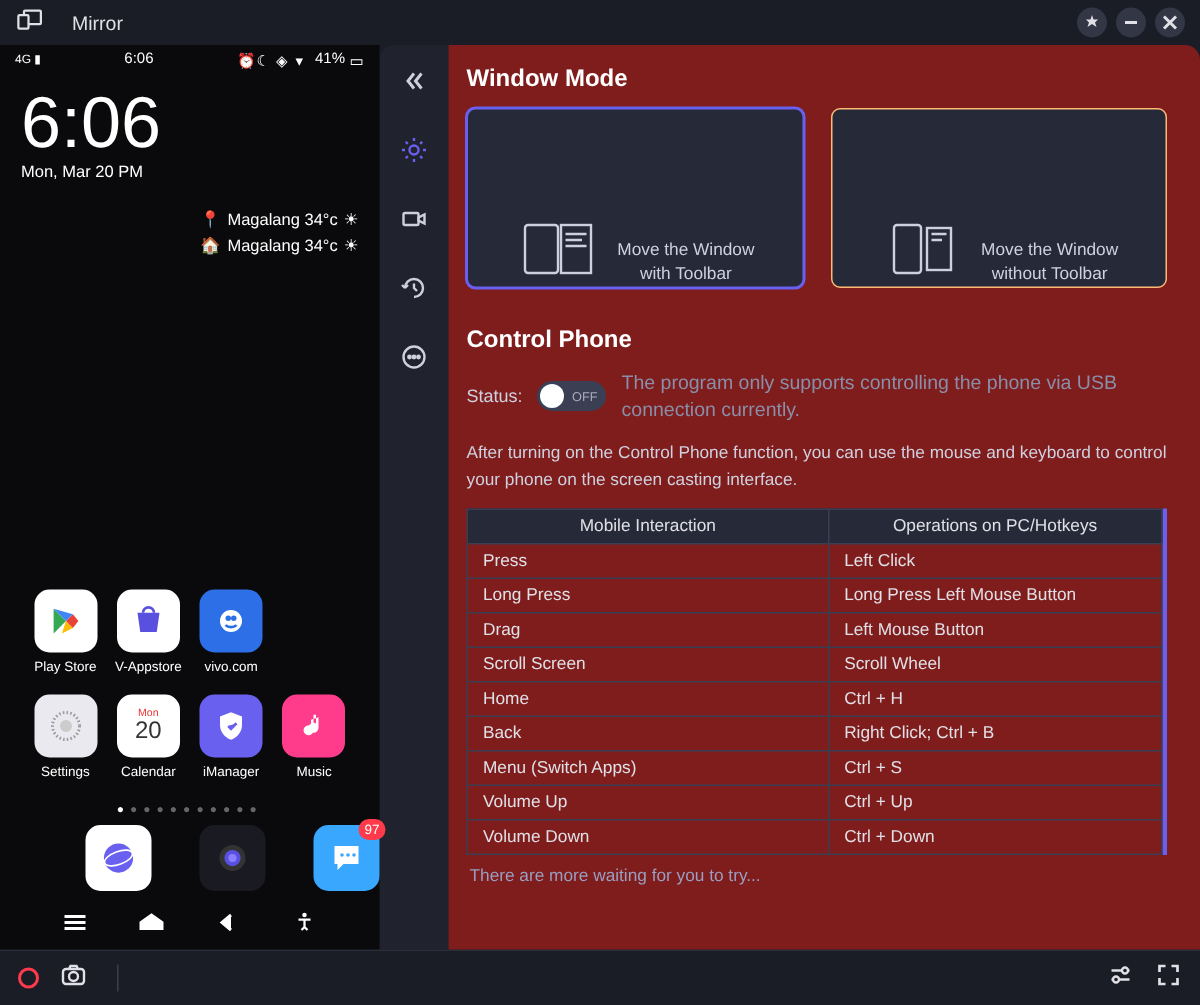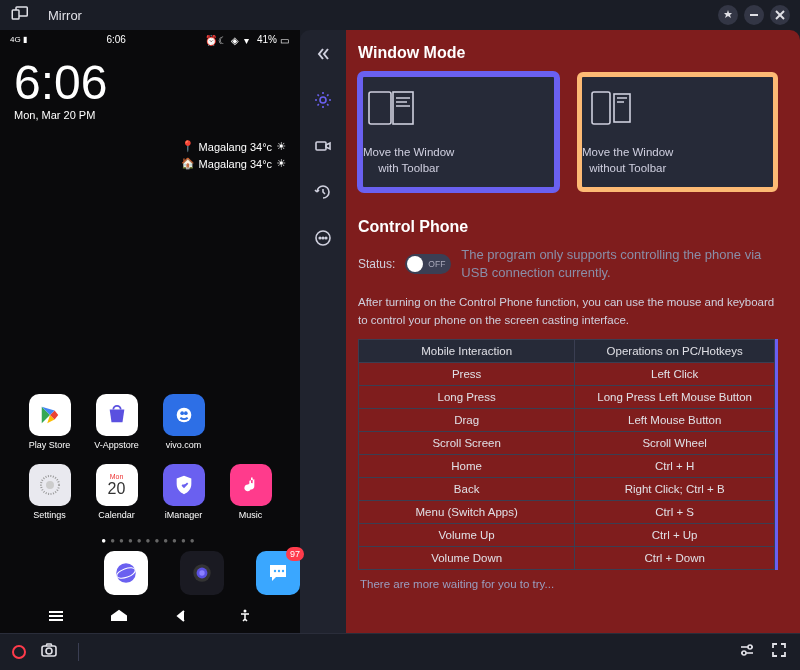--- a/index.html
+++ b/index.html
@@ -4,21 +4,21 @@
 <style>
 * { margin: 0; padding: 0; box-sizing: border-box; font-family: -apple-system, "Segoe UI", Arial, sans-serif; }
 body { width: 800px; height: 670px; background: #1a1d26; color: #e0e0e6; overflow: hidden; }
 .titlebar { height: 30px; display: flex; align-items: center; padding: 0 10px; background: #1a1d26; }
 .titlebar .app-icon svg { width: 18px; height: 14px; }
 .titlebar .title { margin-left: 20px; font-size: 13px; color: #e0e0e6; }
 .titlebar .spacer { flex: 1; }
 .win-btn { width: 20px; height: 20px; border-radius: 10px; background: #333645; margin-left: 6px; display: flex; align-items: center; justify-content: center; cursor: pointer; }
 .win-btn svg { width: 10px; height: 10px; }
 .main { display: flex; height: 603px; }
-.phone-pane { width: 300px; height: 100%; background: #0a0a0c; color: #fff; position: relative; display: flex; flex-direction: column; }
+.phone-pane { width: 253px; height: 100%; background: #0a0a0c; color: #fff; position: relative; display: flex; flex-direction: column; }
 .status-bar { display: flex; align-items: center; padding: 4px 10px 2px; font-size: 10px; }
 .status-bar .sb-left { display: flex; gap: 4px; align-items: center; }
 .status-bar .sb-center { flex: 1; text-align: center; font-weight: 500; }
 .status-bar .sb-right { display: flex; gap: 3px; align-items: center; }
 .sb-glyph { width: 10px; height: 10px; display: inline-block; }
 .clock-area { padding: 12px 14px 0; }
 .big-time { font-size: 48px; font-weight: 300; line-height: 1; }
 .date-line { font-size: 11px; margin-top: 2px; }
 .weather-block { position: absolute; right: 14px; top: 110px; font-size: 11px; }
 .weather-block > div { display: flex; gap: 4px; align-items: center; margin-bottom: 4px; }
@@ -34,34 +34,34 @@
 .navbar { display: flex; justify-content: space-around; align-items: center; padding: 6px 24px 6px; }
 .navbar svg { width: 18px; height: 14px; fill: #fff; }
 .badge { position: absolute; top: -4px; right: -4px; background: #ff3b4b; color: #fff; font-size: 9px; border-radius: 8px; padding: 0 4px; line-height: 14px; min-width: 16px; text-align: center; }
 .side-rail { width: 46px; background: #20232e; display: flex; flex-direction: column; align-items: center; padding-top: 10px; gap: 18px; border-top-left-radius: 10px; }
 .rail-btn { width: 28px; height: 28px; display: flex; align-items: center; justify-content: center; cursor: pointer; border-radius: 6px; }
 .rail-btn.active { color: #6a60f0; }
 .rail-btn svg { width: 18px; height: 18px; }
 .content { flex: 1; background: #7f1d1d; padding: 14px 22px 14px 12px; overflow-y: auto; border-top-right-radius: 10px; }
 .section-title { font-size: 16px; font-weight: 600; color: #fff; margin-bottom: 10px; }
 .mode-cards { display: flex; gap: 18px; margin-bottom: 26px; }
-.mode-card { flex: 1; border: 5px solid #fdba74; background: #262a38; border-radius: 6px; height: 120px; display: flex; flex-direction: column; align-items: flex-start; justify-content: center; gap: 12px; cursor: pointer; }
+.mode-card { flex: 1; border: 1px solid #fdba74; background: #262a38; border-radius: 6px; height: 120px; display: flex; flex-direction: row; align-items: flex-end; justify-content: center; gap: 12px; cursor: pointer; }
 .mode-card.selected { border-color: #6a60f0; box-shadow: 0 0 0 1px #6a60f0; }
 .mode-card .mc-icon svg { width: 56px; height: 40px; }
 .mode-card .mc-text { font-size: 11.5px; text-align: center; line-height: 1.4; color: #d0d0e0; }
 .status-row { display: flex; align-items: center; gap: 10px; font-size: 12px; margin: 8px 0 12px; }
 .status-row .sr-label { color: #cfd0de; }
 .toggle { width: 46px; height: 20px; background: #3b3f54; border-radius: 10px; position: relative; cursor: pointer; display: flex; align-items: center; }
 .toggle .knob { width: 16px; height: 16px; background: #fff; border-radius: 50%; position: absolute; left: 2px; }
 .toggle .tog-text { font-size: 8.5px; color: #aab; position: absolute; right: 6px; }
 .status-row .sr-note { font-size: 13px; color: #8a8ea8; line-height: 1.4; flex: 1; }
 .content .desc { font-size: 11.5px; color: #cfd0de; margin-bottom: 10px; line-height: 1.5; }
 .hk-wrap { position: relative; border-right: 3px solid #6a60f0; }
 .hk-tbl { width: 100%; border-collapse: collapse; font-size: 11.5px; }
-.hk-tbl th, .hk-tbl td { border: 1px solid #3a3e52; padding: 5px 10px; text-align: center; }
+.hk-tbl th, .hk-tbl td { border: 1px solid #3a3e52; padding: 5px 10px; text-align: left; }
 .hk-tbl th { background: #262a38; font-weight: 500; text-align: center; }
 .hk-tbl th:first-child, .hk-tbl td:first-child { width: 52%; }
 .try-note { font-size: 11.5px; color: #9a9ec0; padding: 8px 2px; }
 .bottombar { height: 37px; background: #1a1d26; display: flex; align-items: center; padding: 0 12px; border-top: 1px solid #2a2d3a; }
 .bottombar .bb-left { display: flex; gap: 14px; align-items: center; }
 .record-dot { width: 14px; height: 14px; border: 2px solid #ff3b4b; border-radius: 50%; cursor: pointer; }
 .cam-btn { cursor: pointer; }
 .cam-btn svg { width: 18px; height: 18px; }
 .bb-div { width: 1px; height: 18px; background: #3a3e52; margin-left: 6px; }
 .bottombar .spacer { flex: 1; }

